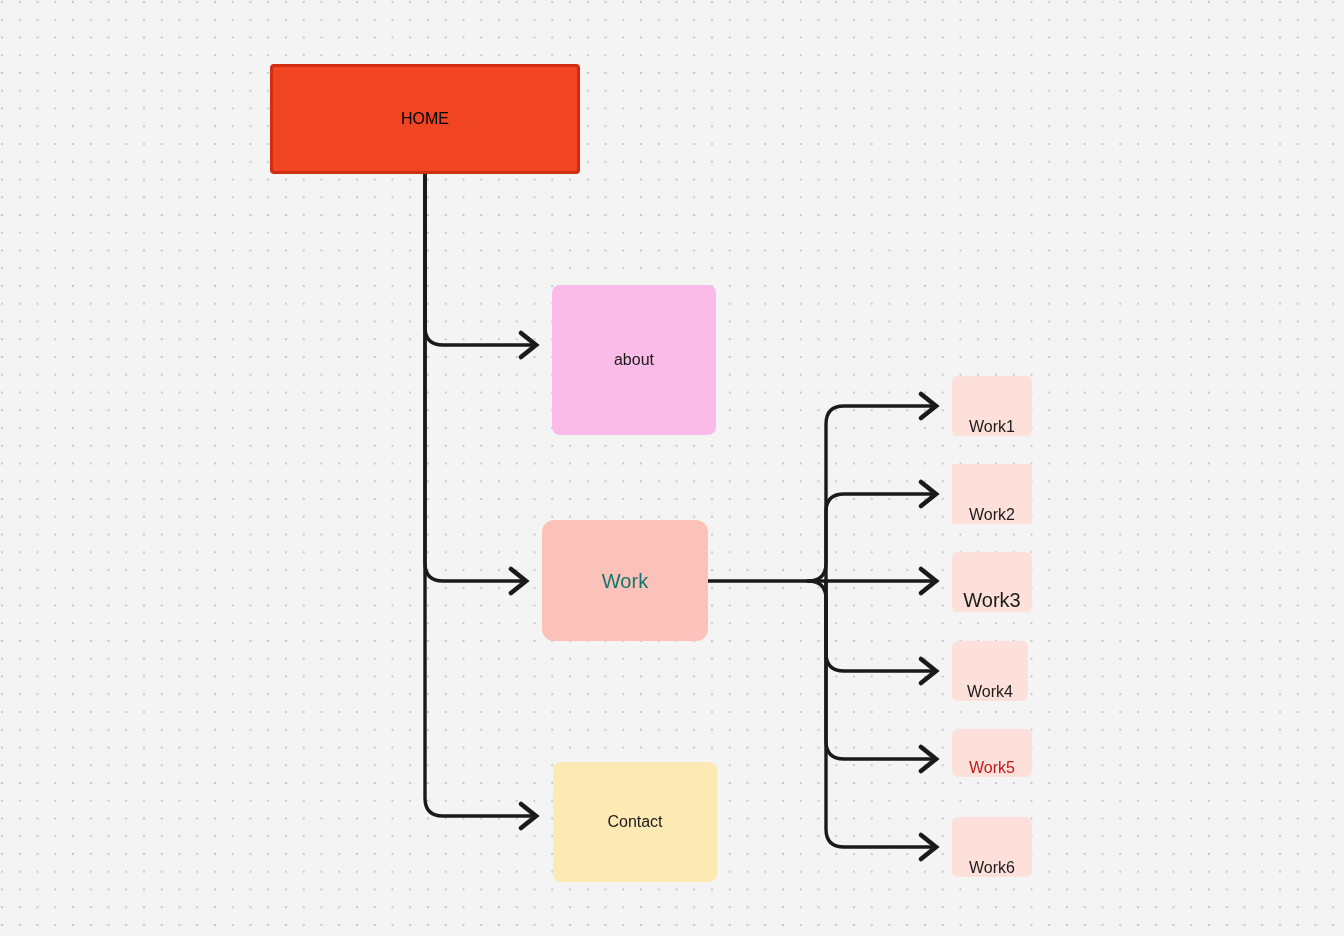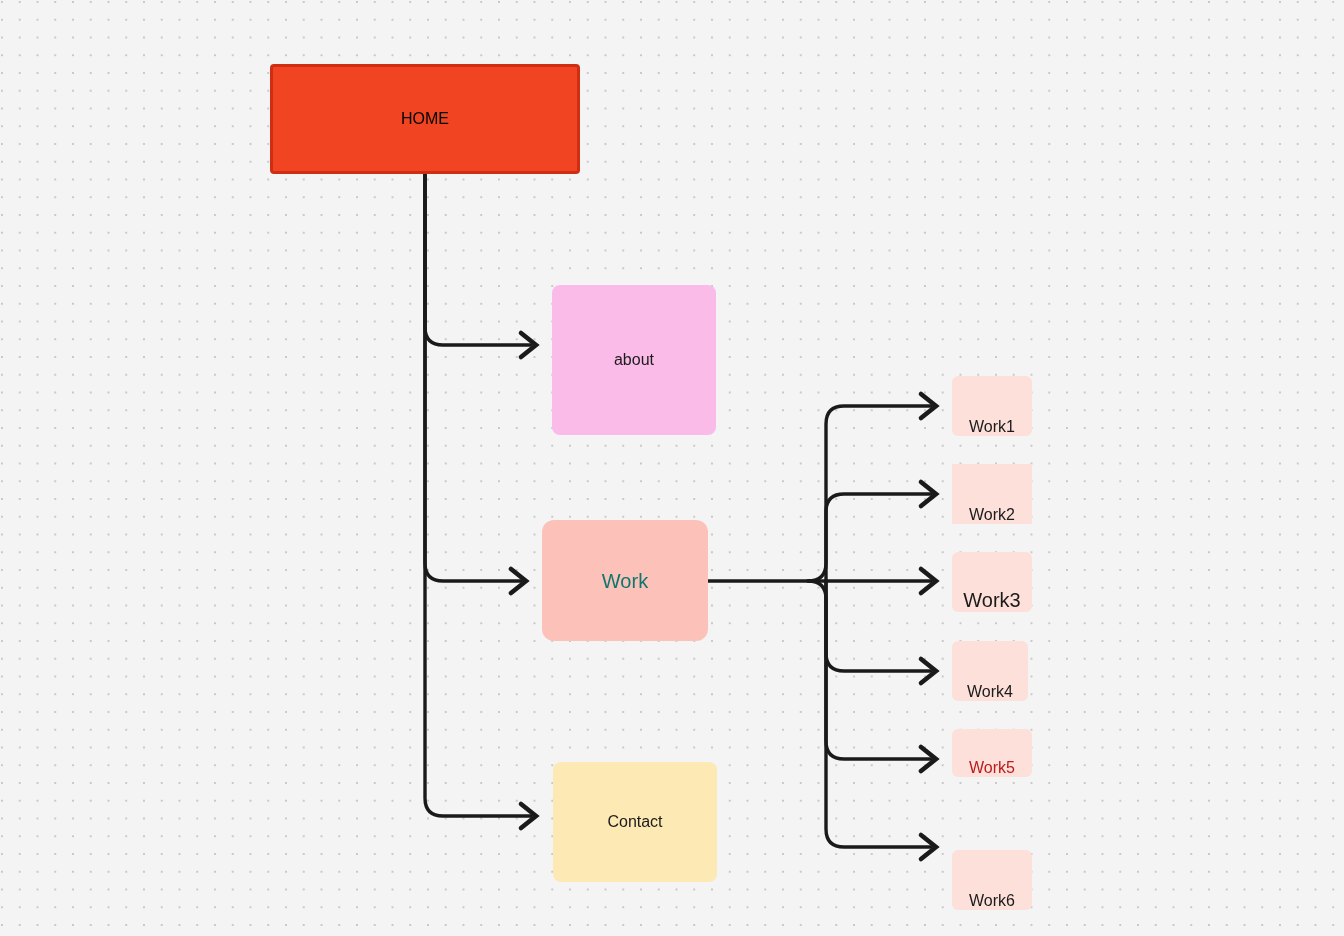--- a/index.html
+++ b/index.html
@@ -96,18 +96,18 @@
       </div>
       <div class="node node-sub" style="left: 952px; top: 552px; width: 80px; height: 60px; background: rgb(253, 224, 218); border-radius: 6px; color: rgb(27, 27, 27); font-size: 20px;">
         <span>Work3</span>
       </div>
       <div class="node node-sub" style="left: 952px; top: 641px; width: 76px; height: 60px; background: rgb(253, 224, 218); border-radius: 6px; color: rgb(27, 27, 27); font-size: 16px;">
         <span>Work4</span>
       </div>
       <div class="node node-sub" style="left: 952px; top: 729px; width: 80px; height: 48px; background: rgb(253, 224, 218); border-radius: 6px; color: #b91c1c; font-size: 16px;">
         <span>Work5</span>
       </div>
-      <div class="node node-sub" style="left: 952px; top: 817px; width: 80px; height: 60px; background: rgb(253, 224, 218); border-radius: 6px; color: rgb(27, 27, 27); font-size: 16px; margin-top: 33px;">
+      <div class="node node-sub" style="left: 952px; top: 817px; width: 80px; height: 60px; background: rgb(253, 224, 218); border-radius: 6px; color: rgb(27, 27, 27); font-size: 16px;">
         <span>Work6</span>
       </div>
     </div>
 
 </div>
 
 </body></html>

